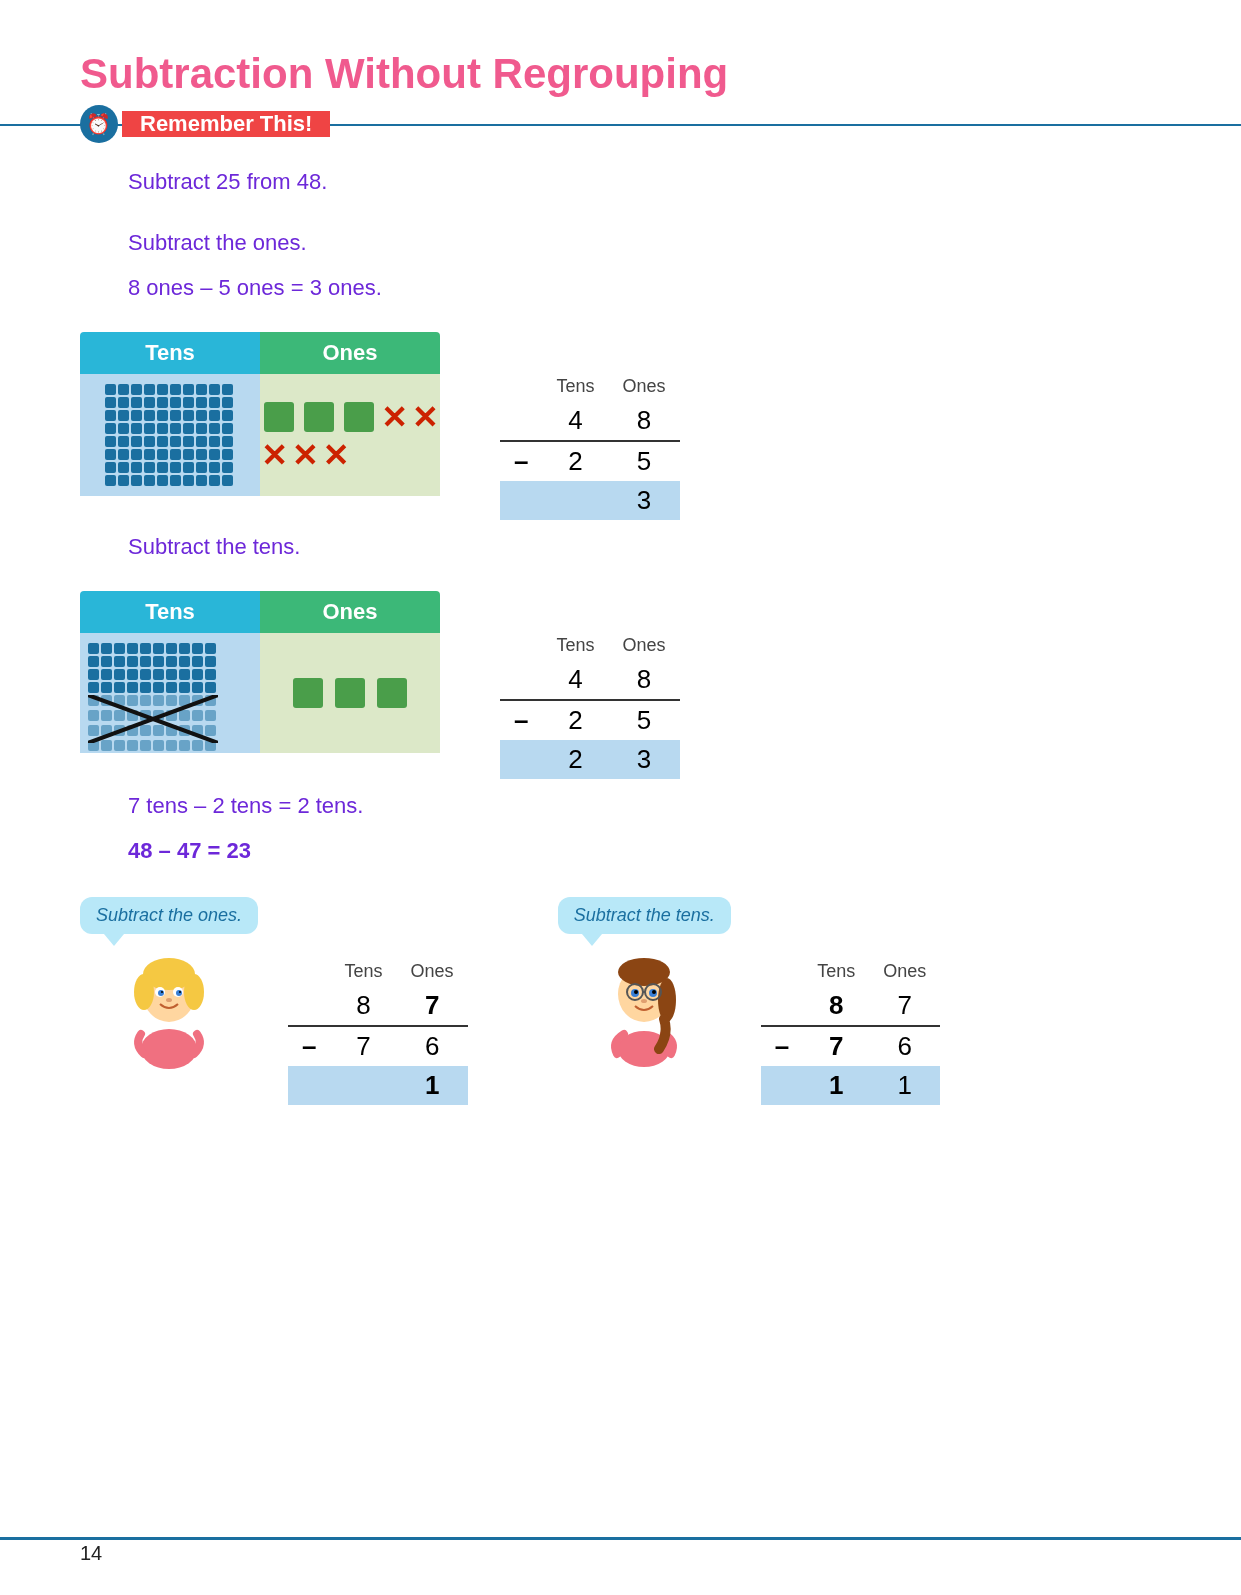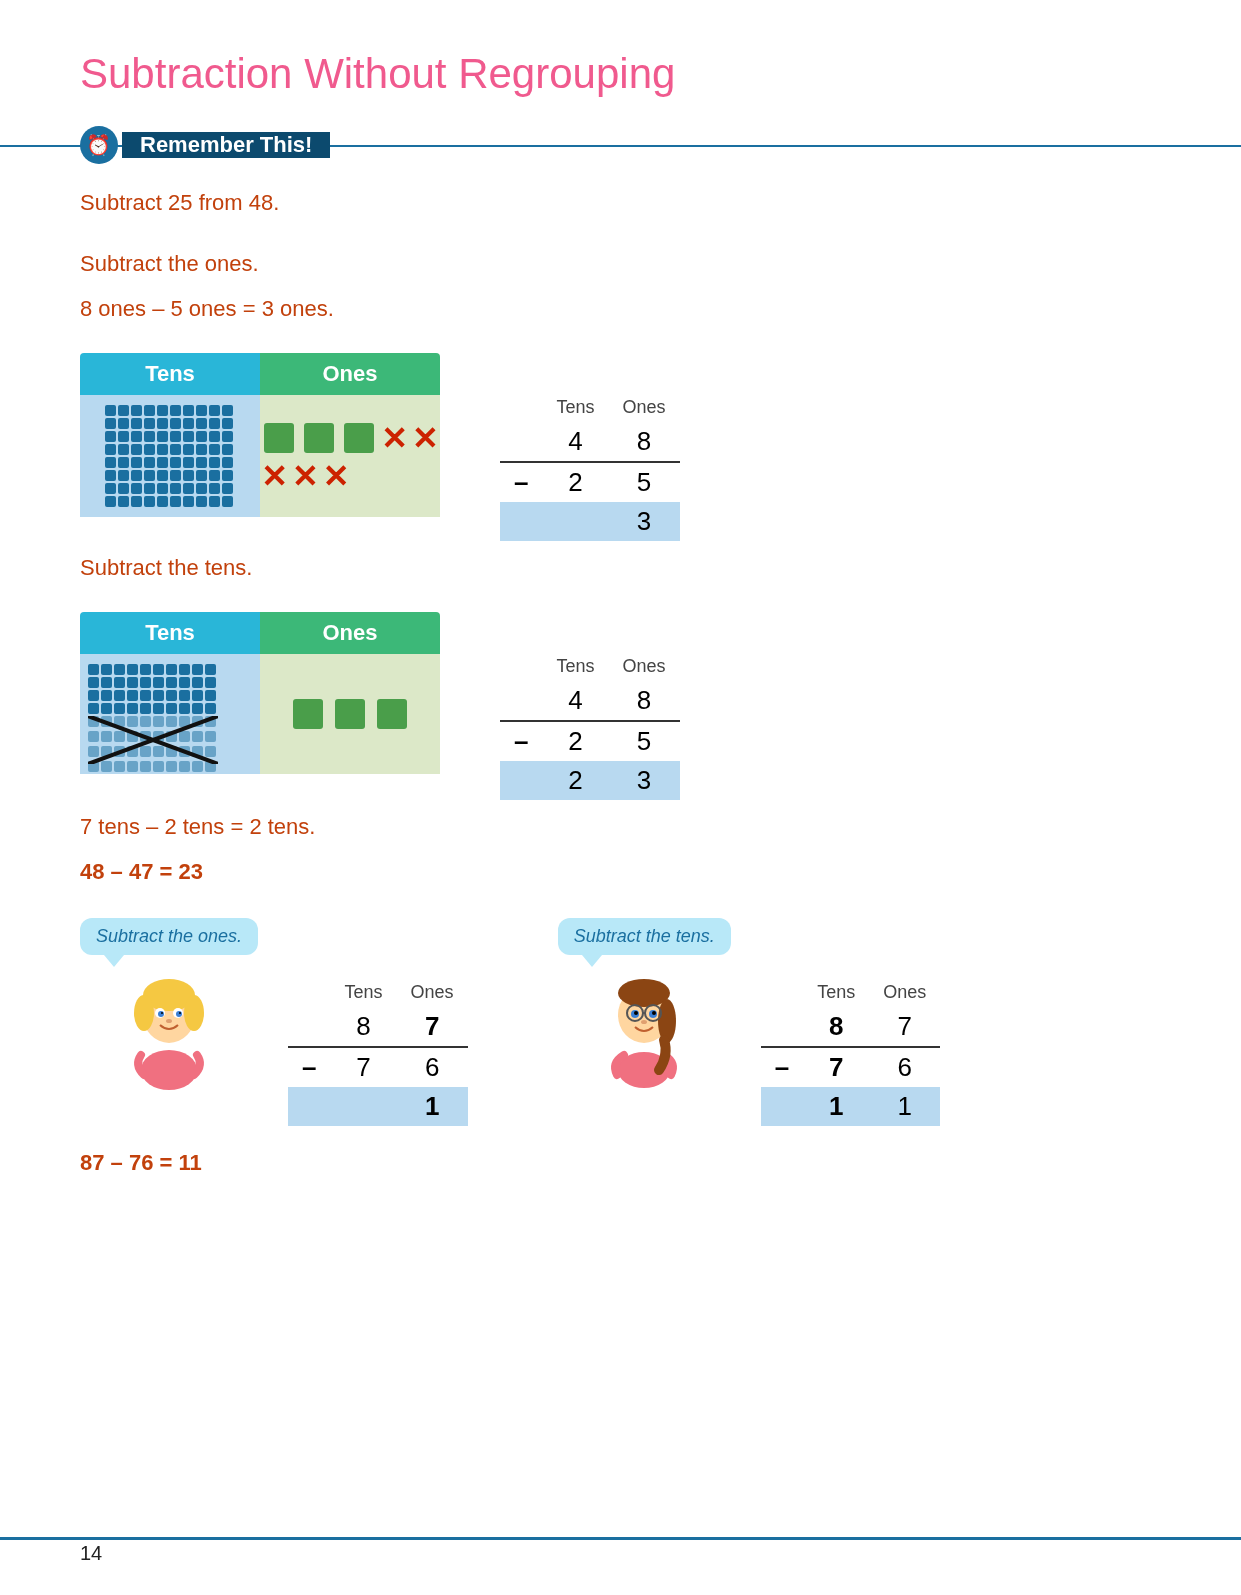--- a/index.html
+++ b/index.html
@@ -8,23 +8,23 @@
       font-family: Arial, sans-serif;
       width: 1241px;
       min-height: 1595px;
       padding: 40px 80px 60px 80px;
       position: relative;
     }
 
     
     .page-title {
       font-size: 42px;
-      font-weight: normal;
+      font-weight: bold;
       color: #f05a8e;
-      margin-bottom: 28px;
+      margin-bottom: 7px;
       margin-top: 10px;
     }
 
     
     .remember-banner {
       display: flex;
       align-items: center;
       margin-bottom: 22px;
       position: relative;
     }
@@ -45,35 +45,36 @@
       width: 38px;
       height: 38px;
       display: flex;
       align-items: center;
       justify-content: center;
       font-size: 20px;
       z-index: 1;
       flex-shrink: 0;
     }
     .remember-text {
-      background: #0c4a6e;
+      background: #ef4444;
       color: #fff;
       font-size: 22px;
       font-weight: bold;
       padding: 0 18px;
       margin-left: 4px;
       z-index: 1;
     }
 
     
     .instruction {
       font-size: 22px;
-      color: #c2410c;
+      color: #6d28d9;
       margin-bottom: 12px;
       line-height: 1.5;
+      margin-left: 48px;
     }
     .instruction.bold {
       font-weight: bold;
     }
     .grid-cell-header {
       font-size: 22px;
       font-weight: bold;
       color: #fff;
       text-align: center;
       padding: 8px 0;
@@ -704,17 +705,16 @@
         <tr class="result-row">
           <td></td>
           <td style="font-weight:bold;">1</td>
           <td>1</td>
         </tr>
       </tbody>
         </table>
     </div>
   </div>
 
-  <p class="instruction bold" style="margin-top: 20px;">87 – 76 = 11</p>
 </div>
 
 <div class="page-bottom-line"></div>
 <div class="page-number">14</div>
 
 </body></html>

